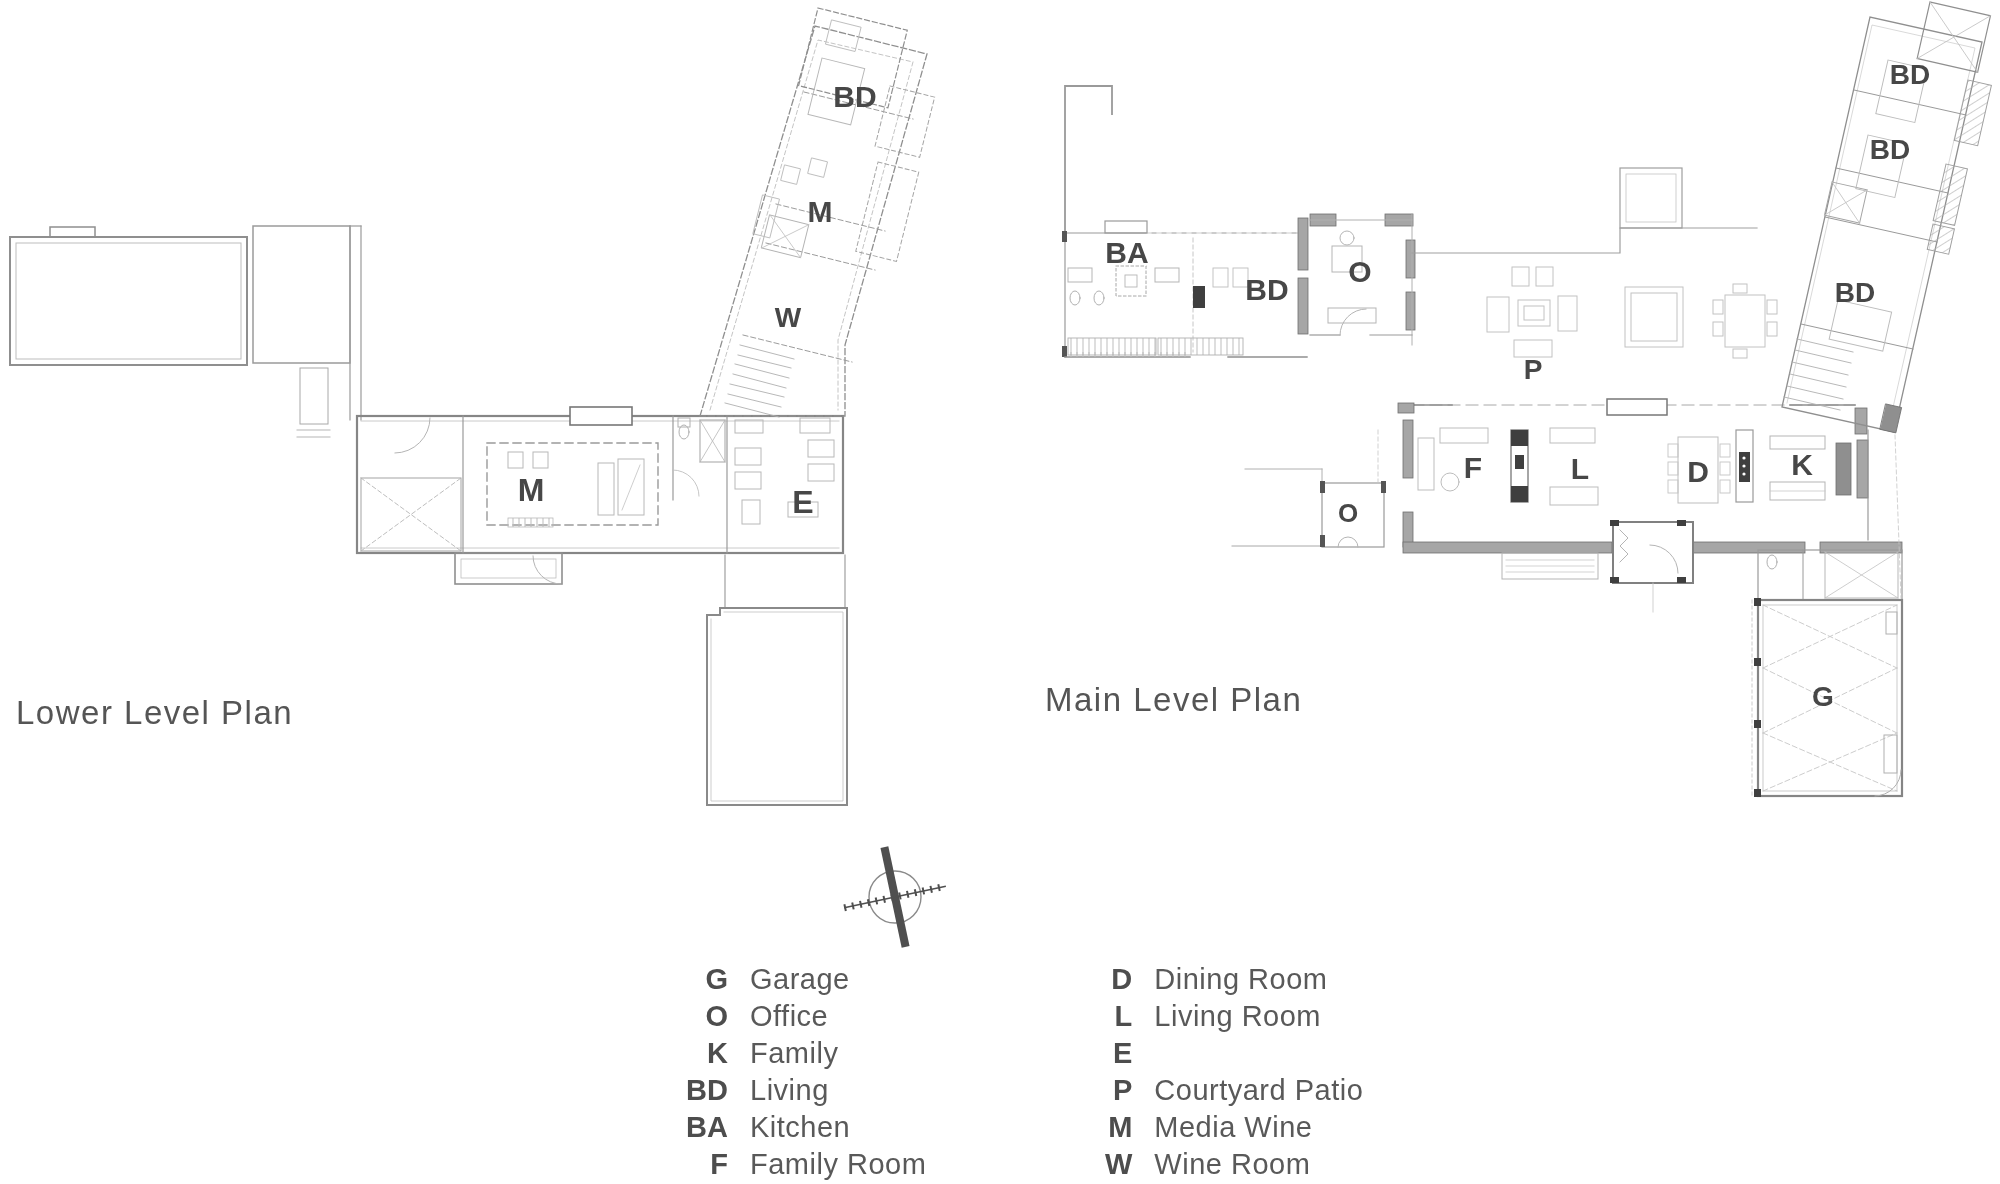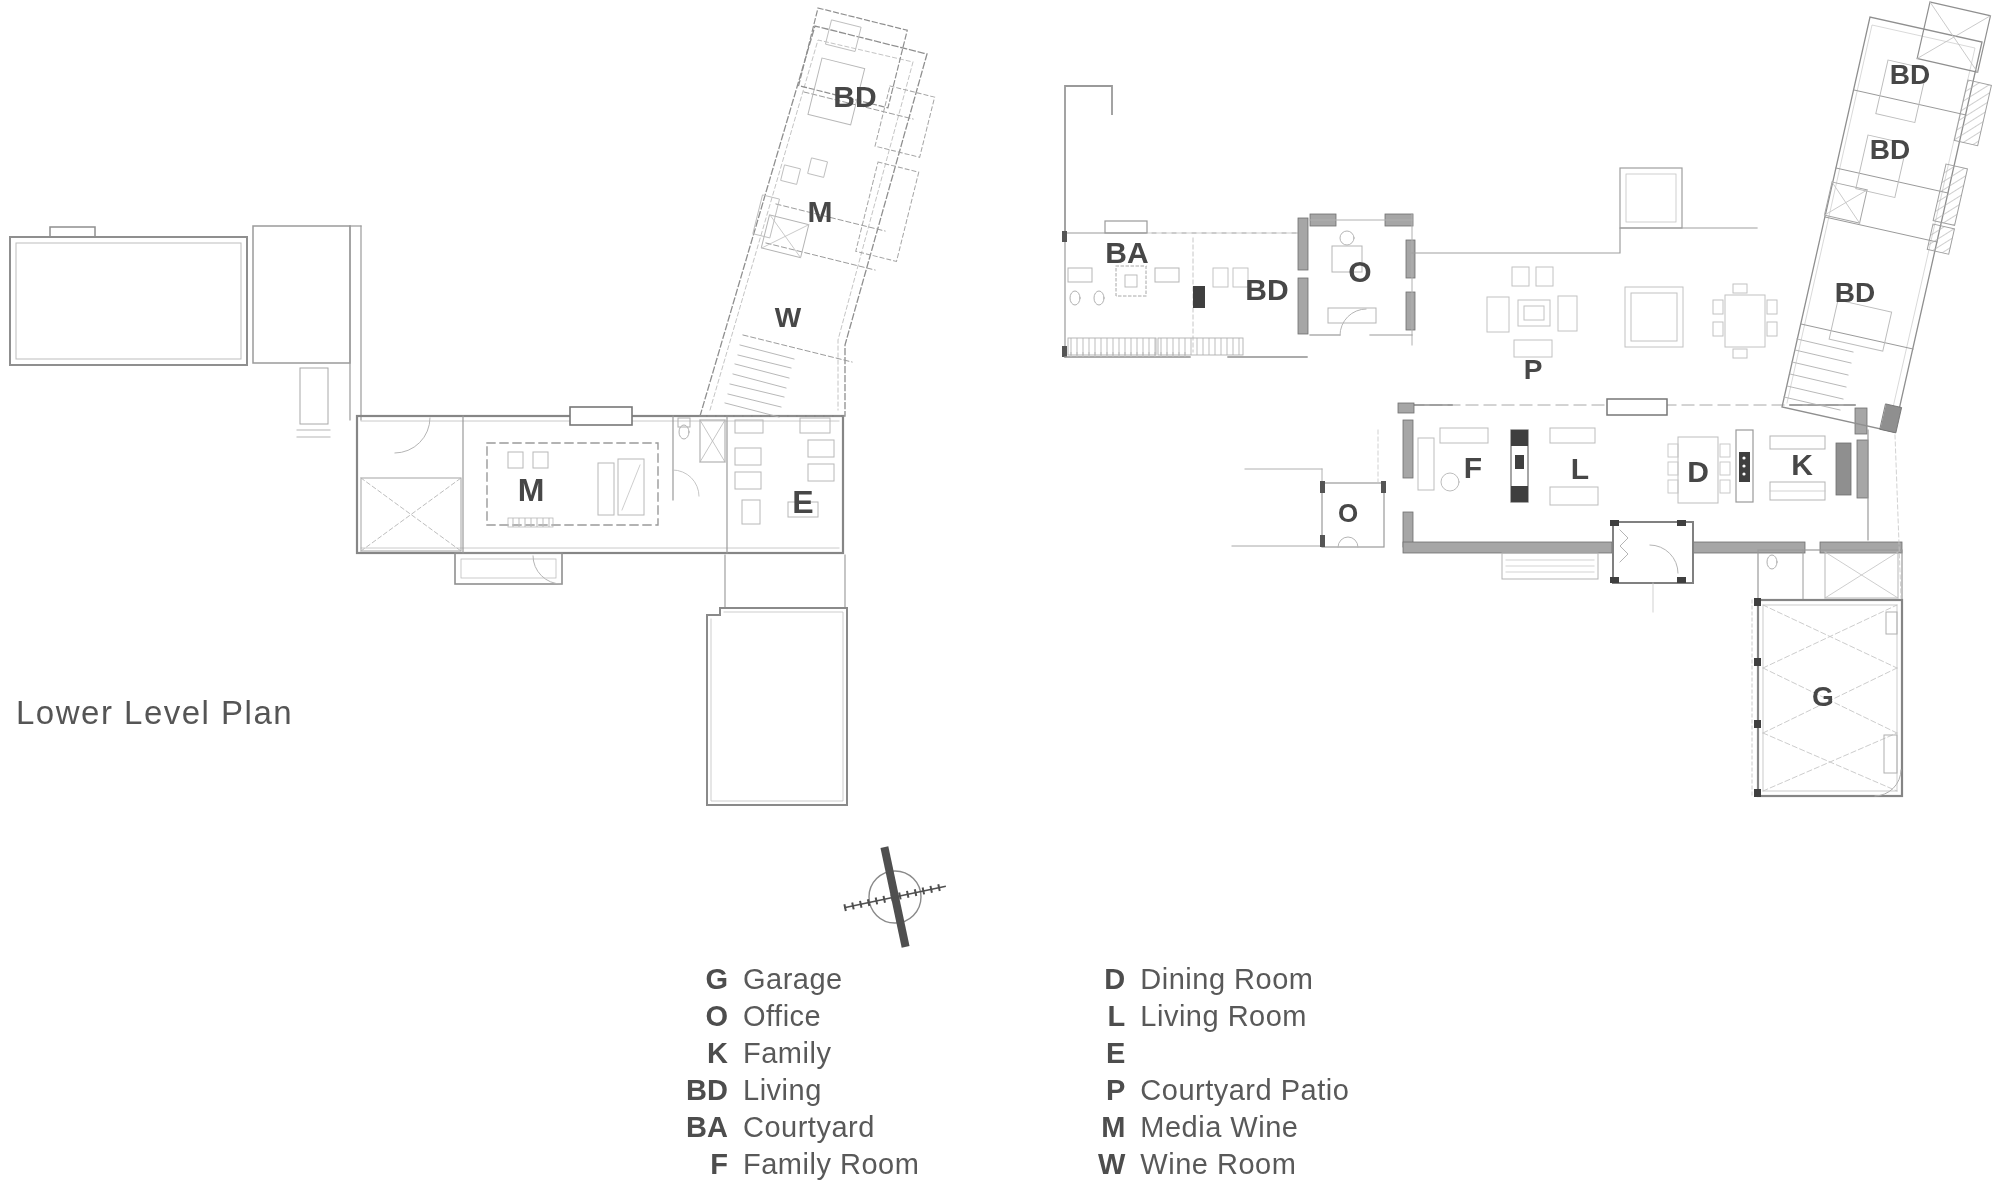--- a/index.html
+++ b/index.html
@@ -11,21 +11,21 @@
   #lower-title{left:16px;top:694px;}
   #main-title{left:1045px;top:681px;}
   .label-layer{position:absolute;left:0;top:0;width:100%;height:100%;pointer-events:none;}
   .room-label{position:absolute;transform:translate(-50%,-50%);color:#474747;
               font-weight:700;font-size:30px;letter-spacing:0px;white-space:nowrap;}
   .legend{position:absolute;top:963px;left:640px;display:flex;gap:118px;}
   .legend-col{display:flex;flex-direction:column;}
   .legend-row{display:flex;align-items:baseline;height:37px;}
   .legend-key{display:inline-block;width:88px;text-align:right;color:#4d4d4d;
               font-weight:700;font-size:29px;}
-  .legend-label{margin-left:15px;color:#595959;font-size:29px;letter-spacing:0.5px;white-space:nowrap;}
+  .legend-label{margin-left:22px;color:#595959;font-size:29px;letter-spacing:0.5px;white-space:nowrap;}
 </style>
 </head>
 <body>
 
 <div class="canvas">
 
   <svg class="linework" width="2000" height="1184" viewBox="0 0 2000 1184">
     <defs>
       <pattern id="diagHatch" width="7" height="7" patternUnits="userSpaceOnUse" patternTransform="rotate(45)">
         <line x1="0" y1="0" x2="0" y2="7" stroke="#b3b3b3" stroke-width="1.3"></line>
@@ -334,20 +334,21 @@
       <circle cx="895" cy="897" r="26" stroke="#8a8a8a" stroke-width="1.4"></circle>
       <g transform="rotate(-12 895 897)">
         <rect x="891" y="846" width="8" height="102" fill="#4f4f4f" stroke="none"></rect>
         <line x1="843" y1="897" x2="947" y2="897" stroke="#4f4f4f" stroke-width="1.6"></line>
         <line x1="843" y1="897" x2="947" y2="897" stroke="#4f4f4f" stroke-width="7" stroke-dasharray="2,6"></line>
       </g>
     </g>
   </svg>
 
   <div class="plan-title" id="lower-title">Lower Level Plan</div>
+  <div class="plan-title" id="main-title">Main Level Plan</div>
 
   <div class="label-layer">
       <span class="room-label" style="left: 855px; top: 97px; font-size: 30px;">BD</span>
       <span class="room-label" style="left: 820px; top: 212px; font-size: 30px;">M</span>
       <span class="room-label" style="left: 788px; top: 318px; font-size: 28px;">W</span>
       <span class="room-label" style="left: 531px; top: 490px; font-size: 32px;">M</span>
       <span class="room-label" style="left: 803px; top: 502px; font-size: 32px;">E</span>
     </div>
   <div class="label-layer">
       <span class="room-label" style="left: 1127px; top: 253px; font-size: 30px;">BA</span>
@@ -378,21 +379,21 @@
       <div class="legend-row">
         <span class="legend-key">K</span>
         <span class="legend-label">Family</span>
       </div>
       <div class="legend-row">
         <span class="legend-key">BD</span>
         <span class="legend-label">Living</span>
       </div>
       <div class="legend-row">
         <span class="legend-key">BA</span>
-        <span class="legend-label">Courtyard</span>
+        <span class="legend-label">Kitchen</span>
       </div>
       <div class="legend-row">
         <span class="legend-key">F</span>
         <span class="legend-label">Family Room</span>
       </div>
     </div>
     <div class="legend-col">
       <div class="legend-row">
         <span class="legend-key">D</span>
         <span class="legend-label">Dining Room</span>

